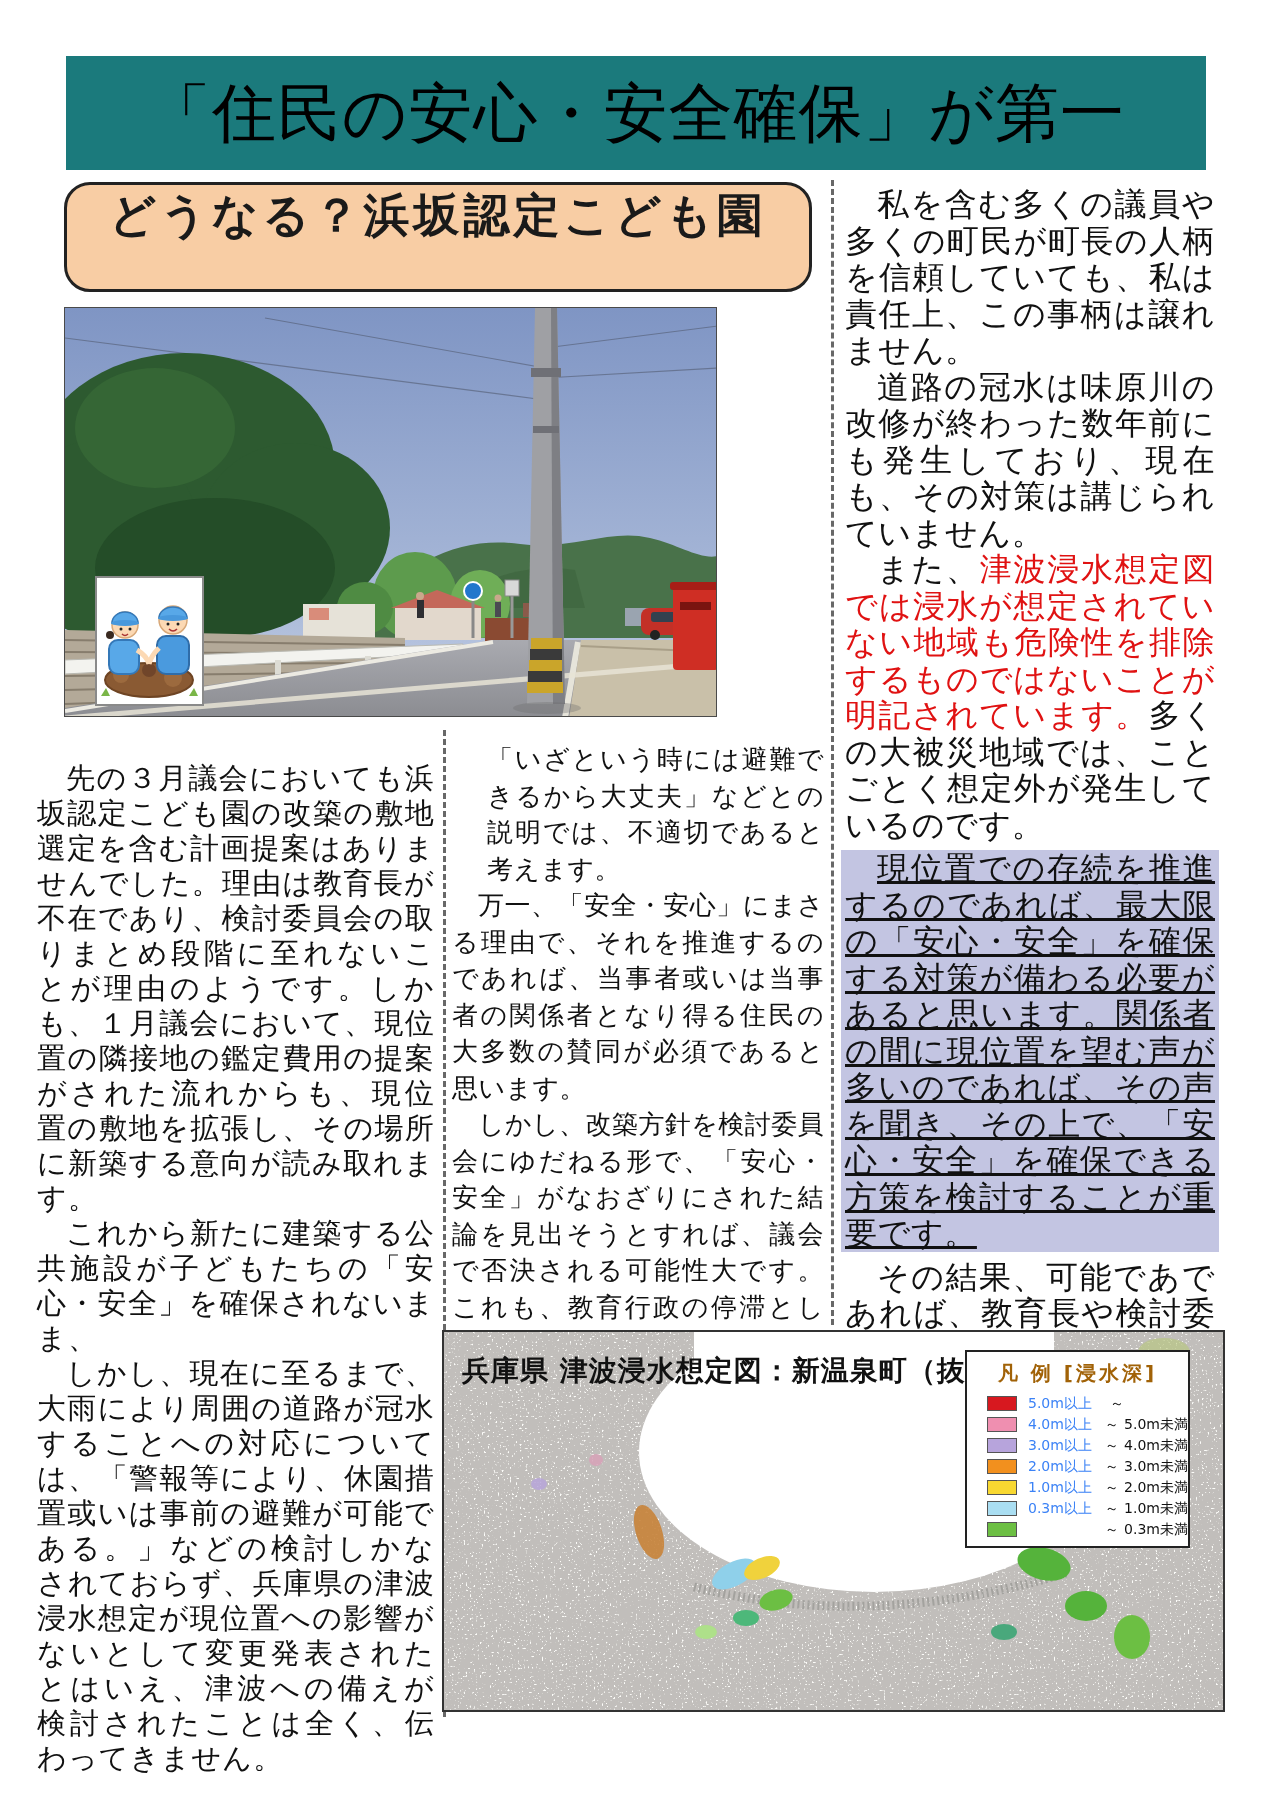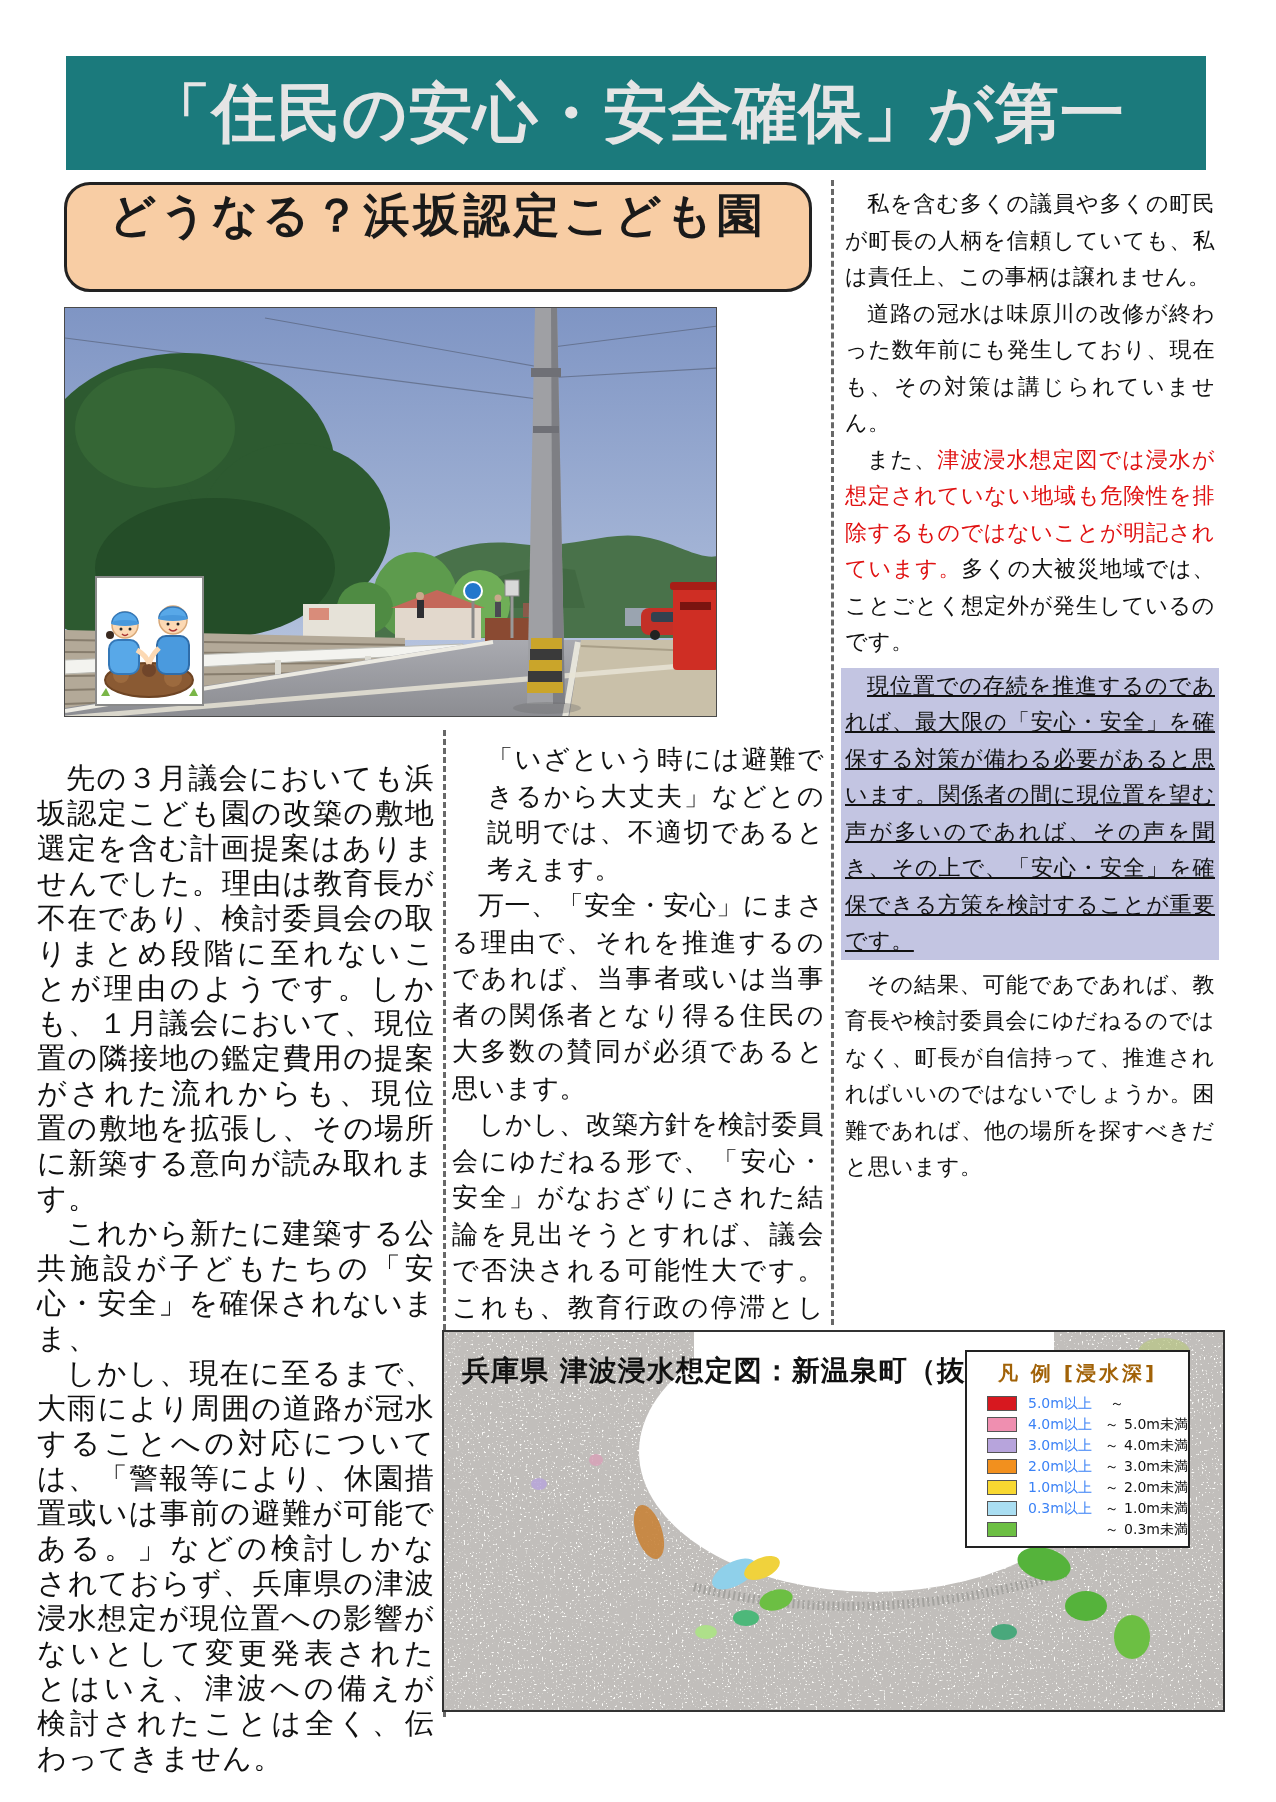--- a/index.html
+++ b/index.html
@@ -7,21 +7,21 @@
     position:relative;width:1276px;height:1802px;background:#ffffff;
     font-family:"DejaVu Sans","Liberation Sans",sans-serif;overflow:hidden;
     margin:0 auto;
   }
   
   .header-band{
     position:absolute;left:66px;top:56px;width:1140px;height:114px;
     display:flex;align-items:center;justify-content:center;
   }
   .header-band h1{
-    margin:0;color:#e5e5e5;font-size:64px;font-weight:bold;letter-spacing:1px;white-space:nowrap;
+    margin:0;color:#000000;font-size:64px;font-weight:normal;letter-spacing:1px;white-space:nowrap;
   }
   
   .subheader{
     position:absolute;left:64px;top:182px;width:742px;height:104px;
     border:3px solid #222;border-radius:26px;
     display:flex;align-items:flex-start;justify-content:center;
   }
   .subheader h2{margin:0;color:#1a1a1a;font-size:46px;font-weight:bold;letter-spacing:4px;white-space:nowrap;}
   
   .photo{
@@ -35,21 +35,21 @@
   
   .divider{position:absolute;width:0;border-left:3px dashed #686868;}
   .divider-1{left:443px;top:730px;height:987px;}
   .divider-2{left:831px;top:180px;height:1145px;}
   
   .col{position:absolute;color:#111;text-align:justify;word-break:break-all;}
   .col p{margin:0;text-indent:1em;}
   .col p.noindent{text-indent:0;margin-left:35px;}
   .col-left  {left:37px; top:761px;width:398px;font-size:29px;line-height:35px;letter-spacing:1.2px;}
   .col-mid   {left:452px;top:741px;width:372px;font-size:26px;line-height:36.5px;letter-spacing:0.4px;}
-  .col-right {left:845px;top:186px;width:370px;font-size:22px;line-height:36.5px;letter-spacing:0.6px;}
+  .col-right {left:845px;top:186px;width:370px;font-size:32px;line-height:36.5px;letter-spacing:0.6px;}
   .col-right p.highlight{margin:7px -4px;padding:0 4px;text-decoration:underline;}
   
   .map-box{
     position:absolute;left:442px;top:1330px;width:783px;height:382px;
     border:2px solid #333;box-sizing:border-box;background:#fdfdfa;overflow:hidden;
   }
   .map-title{
     position:absolute;left:18px;top:20px;font-size:28px;font-weight:bold;color:#111;
     letter-spacing:1px;white-space:nowrap;
   }

